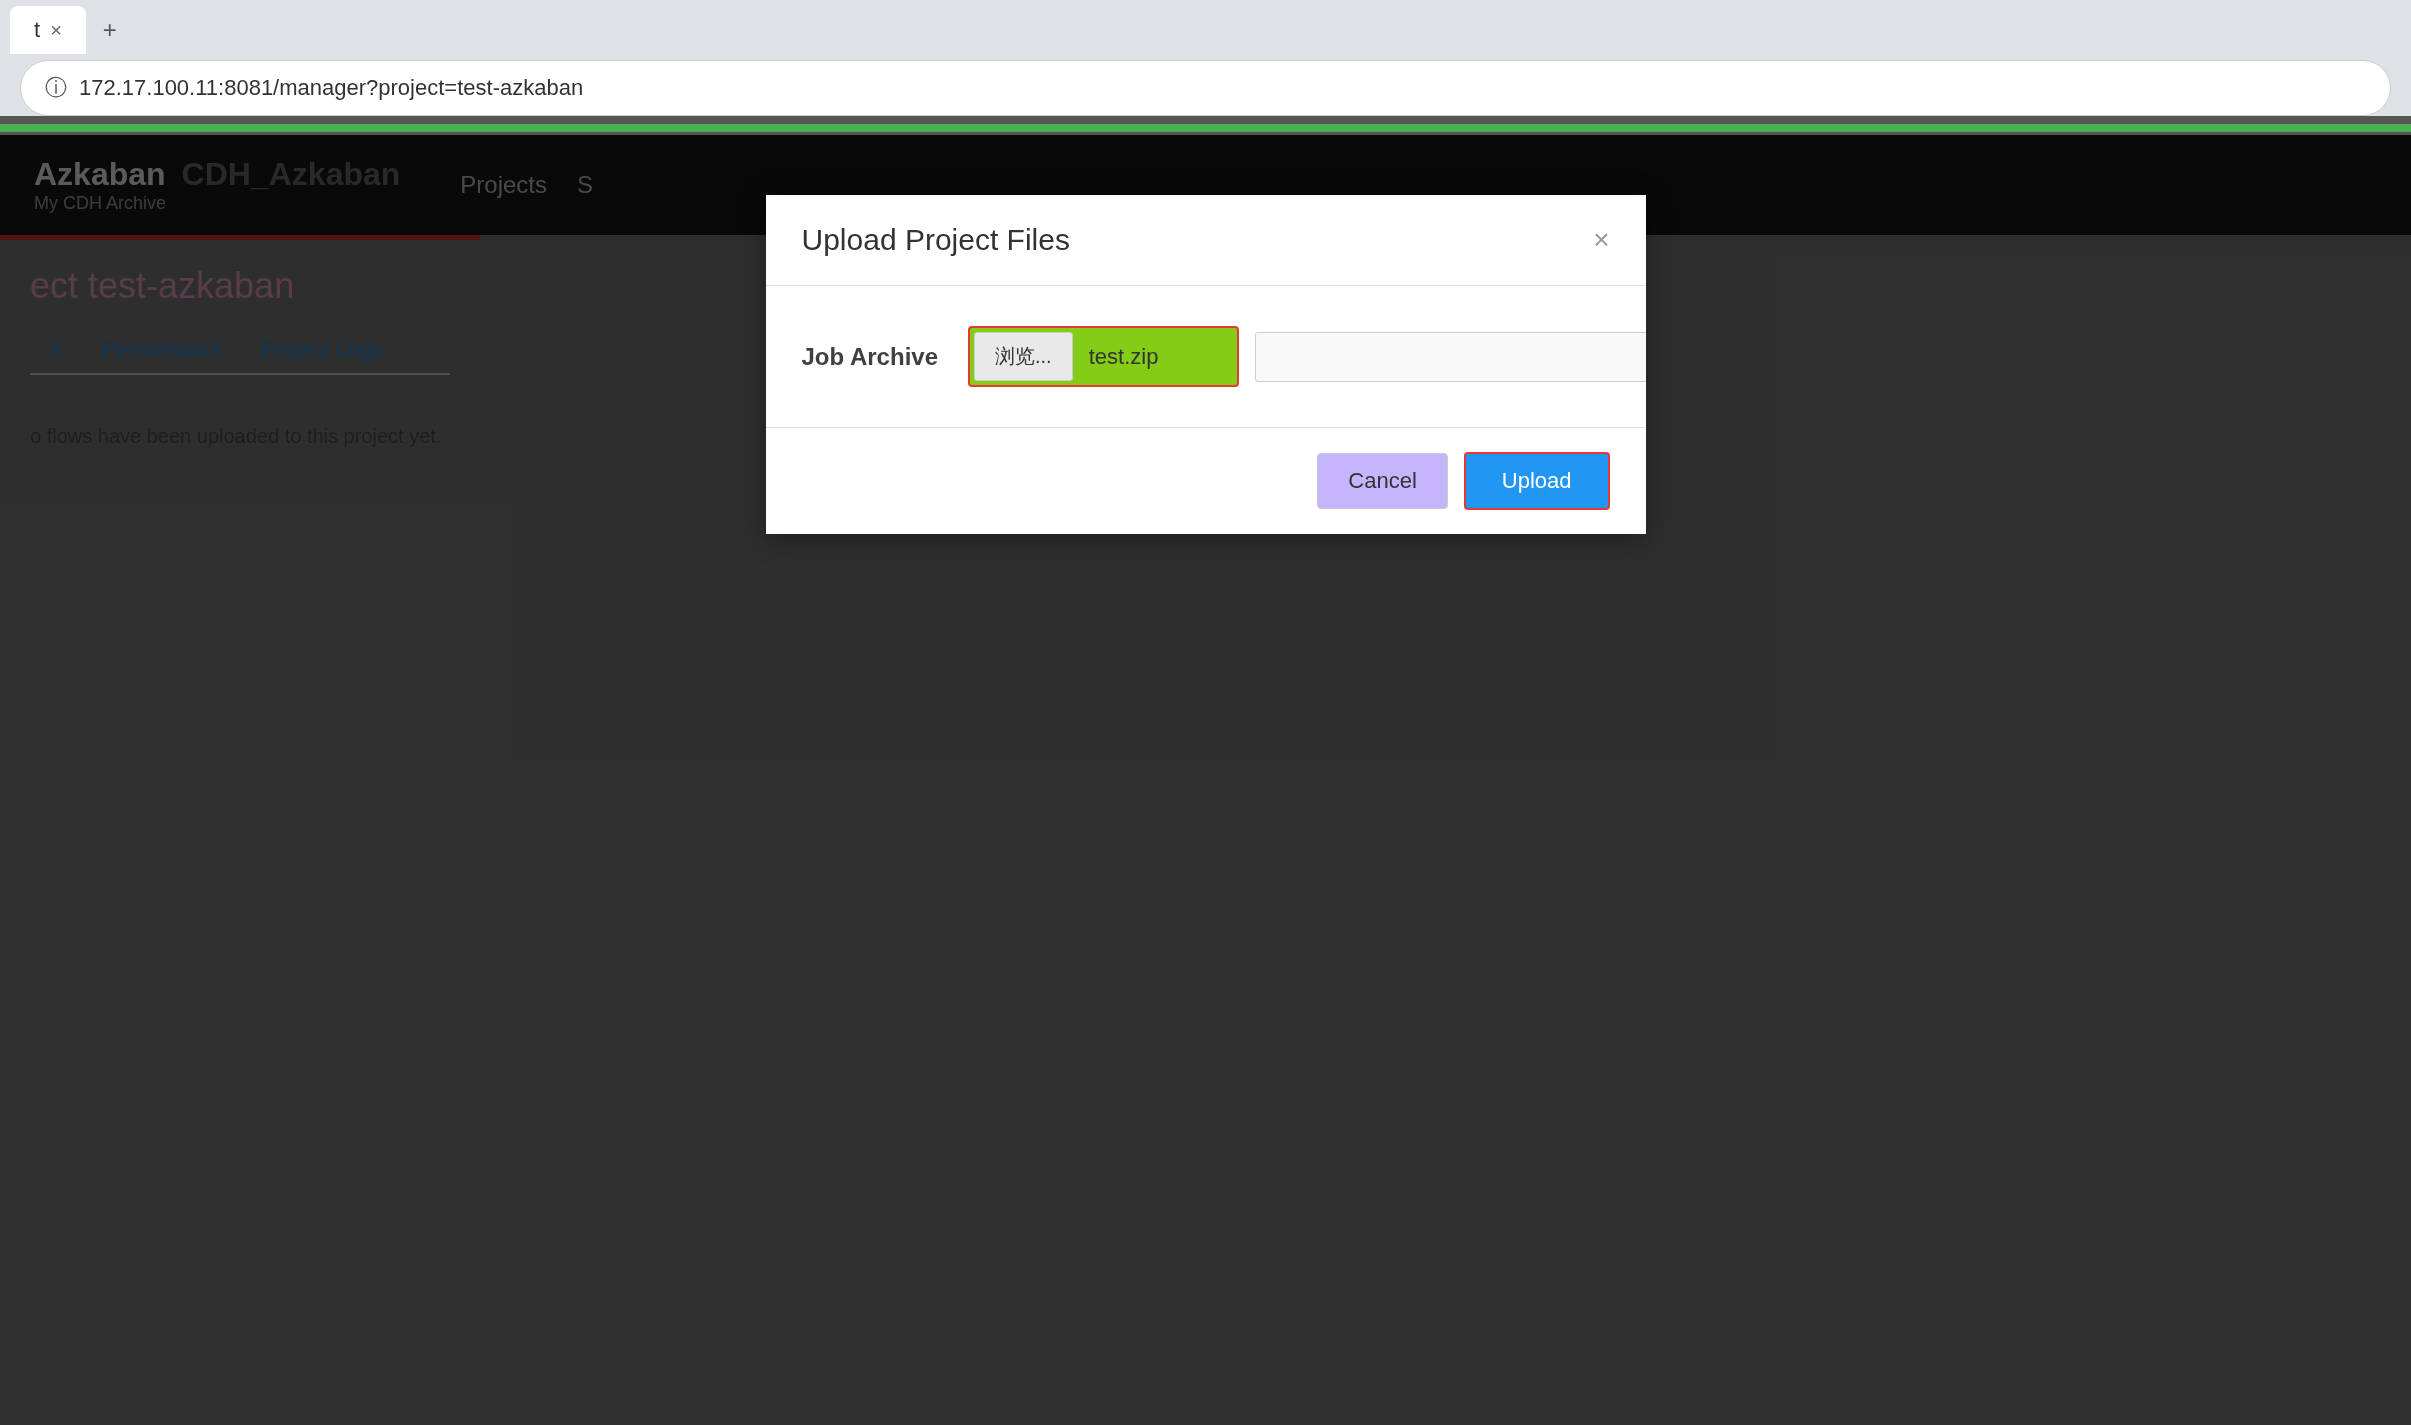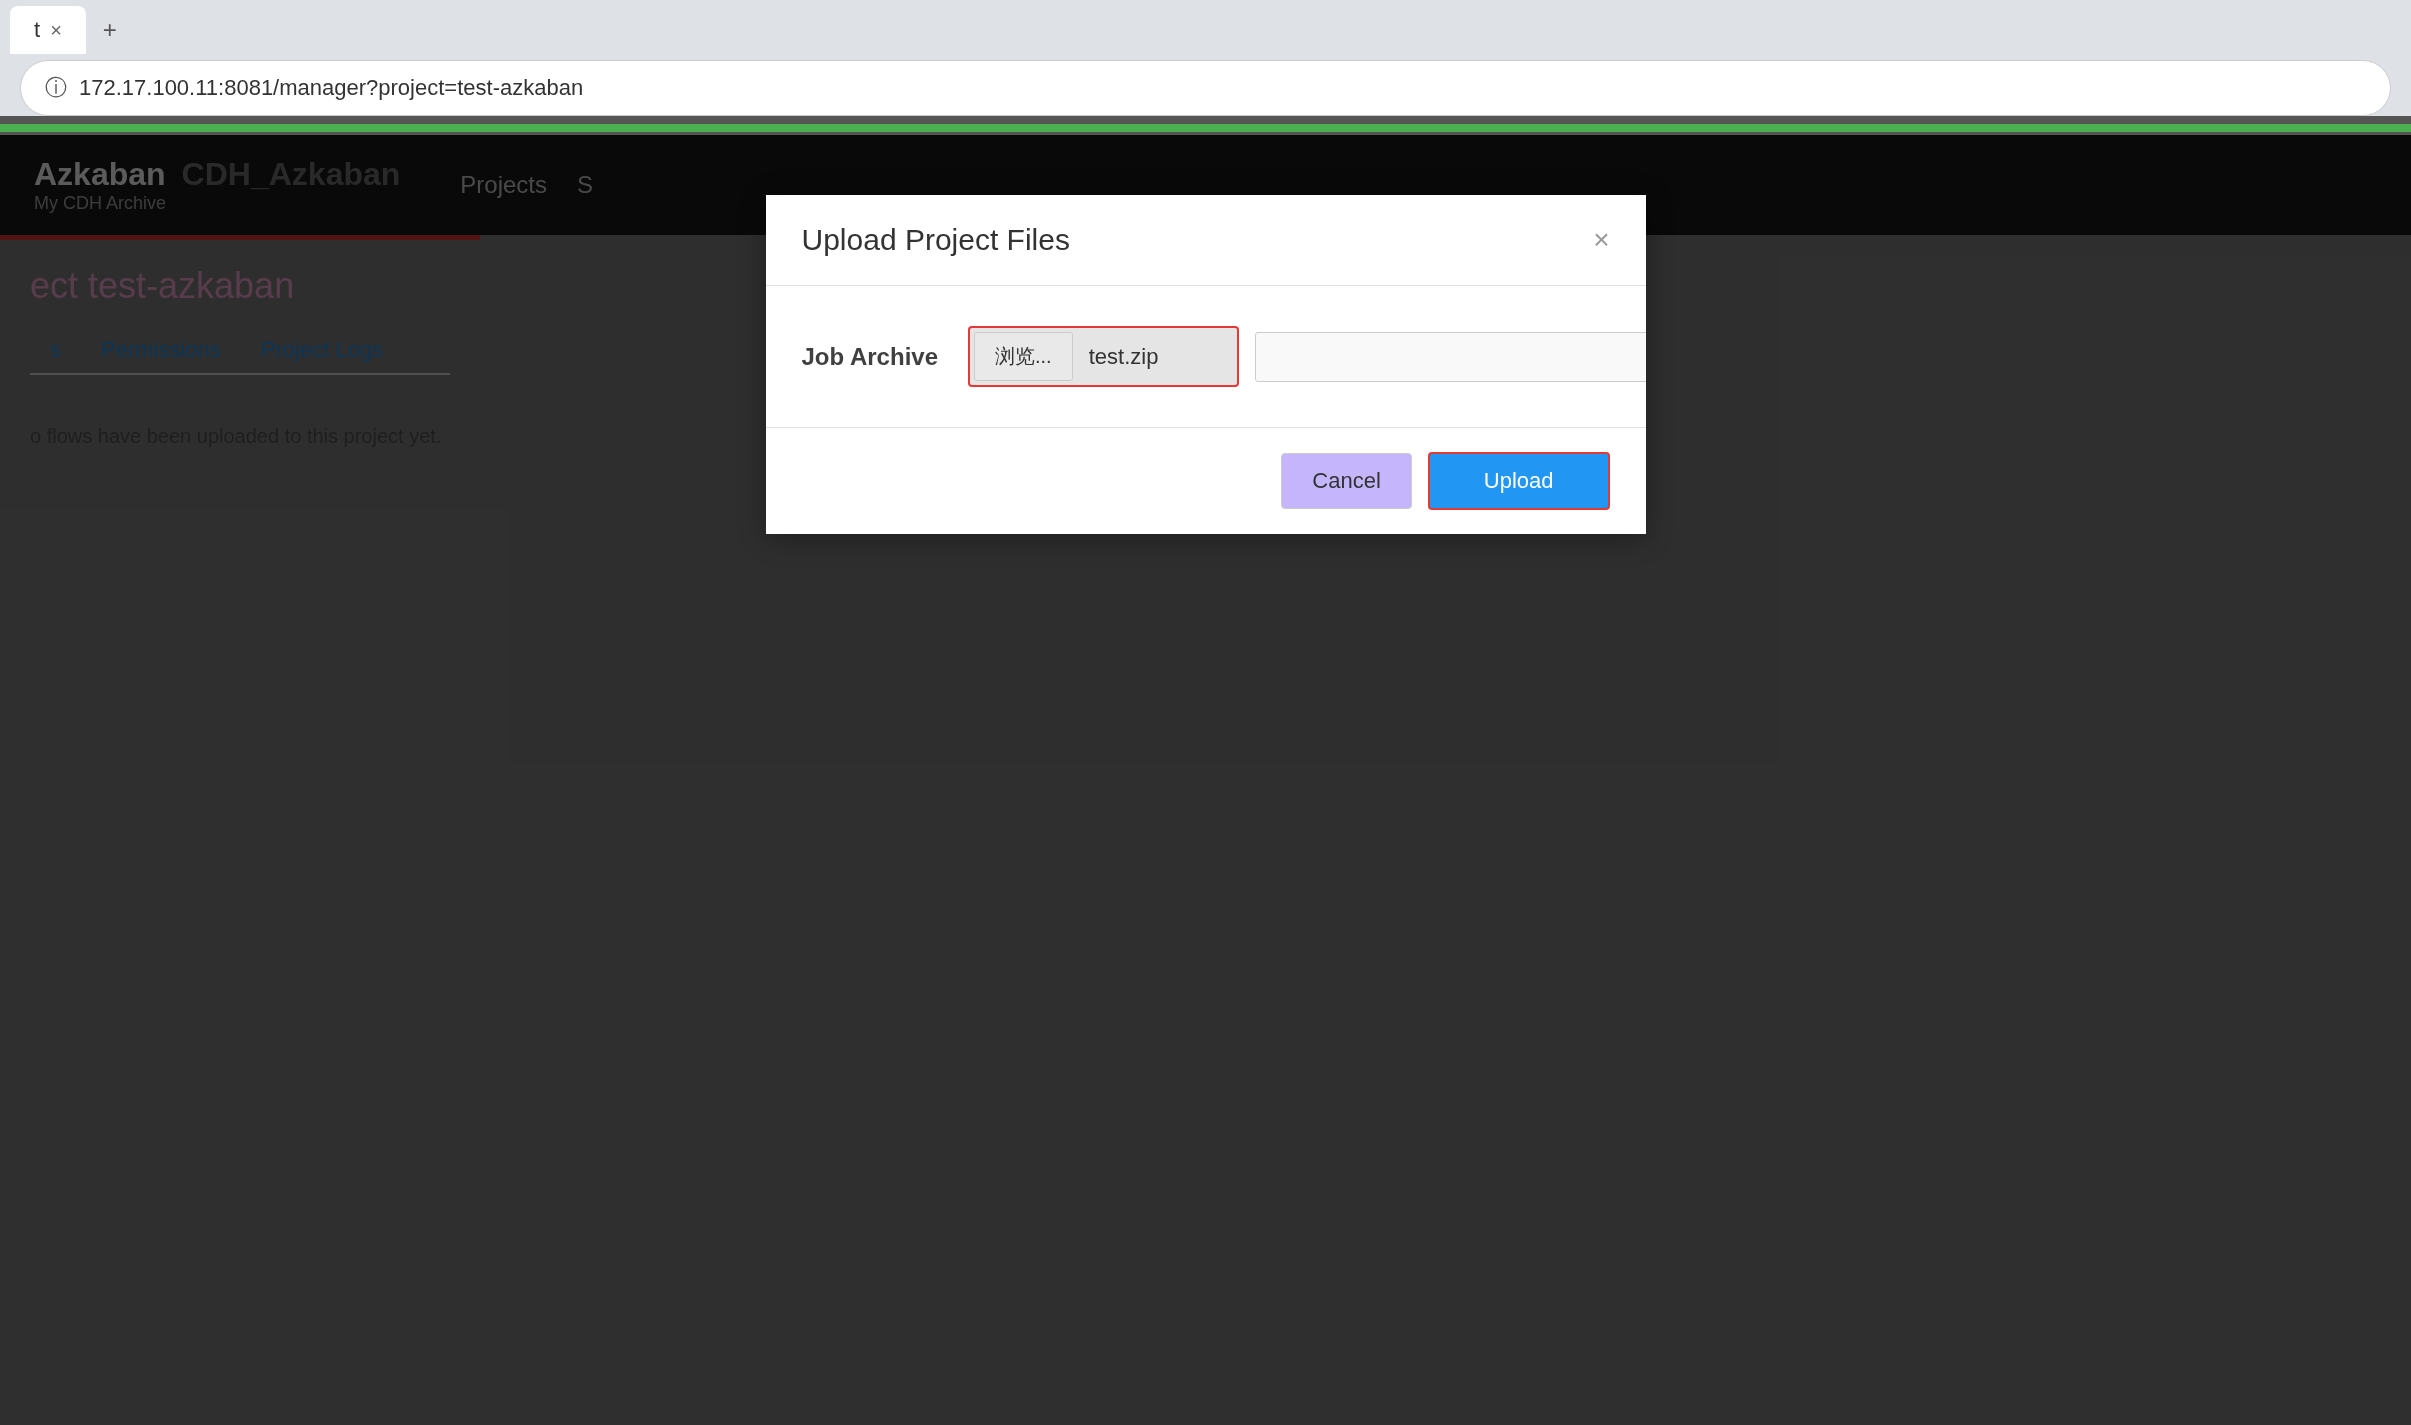--- a/index.html
+++ b/index.html
@@ -218,21 +218,21 @@
       font-weight: bold;
       color: #404040;
       white-space: nowrap;
     }
     .file-input-wrapper {
       display: flex;
       align-items: center;
       border: 2px solid #e53935;
       border-radius: 4px;
       padding: 4px;
-      background: #e5e5e5;
+      background: #84cc16;
     }
     .browse-btn {
       background: #e9e9e9;
       border: 1px solid #ccc;
       border-radius: 3px;
       padding: 10px 20px;
       font-size: 20px;
       color: #333;
       cursor: pointer;
       white-space: nowrap;
@@ -266,21 +266,21 @@
       border-radius: 4px;
       padding: 14px 30px;
       font-size: 22px;
       color: #333;
       cursor: pointer;
     }
     .btn-upload {
       background: #2196f3;
       border: 2px solid #e53935;
       border-radius: 4px;
-      padding: 14px 54px;
+      padding: 14px 36px;
       font-size: 22px;
       color: #fff;
       cursor: pointer;
       font-weight: 500;
     }
   </style>
 </head>
 <body>
 
 <div class="browser-chrome">

